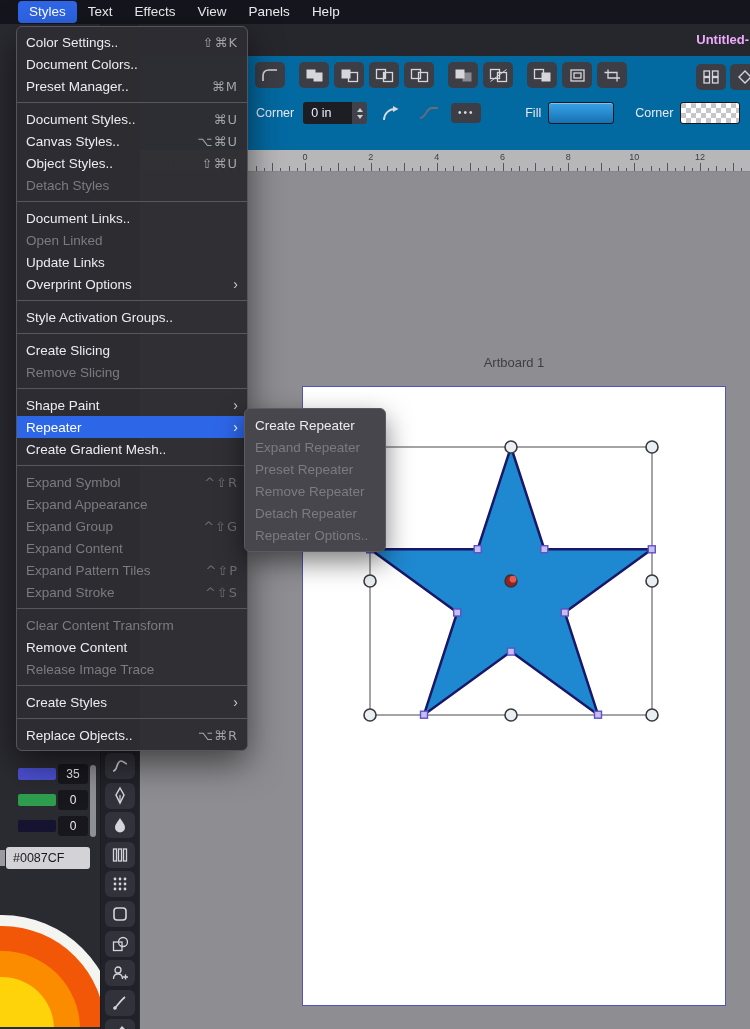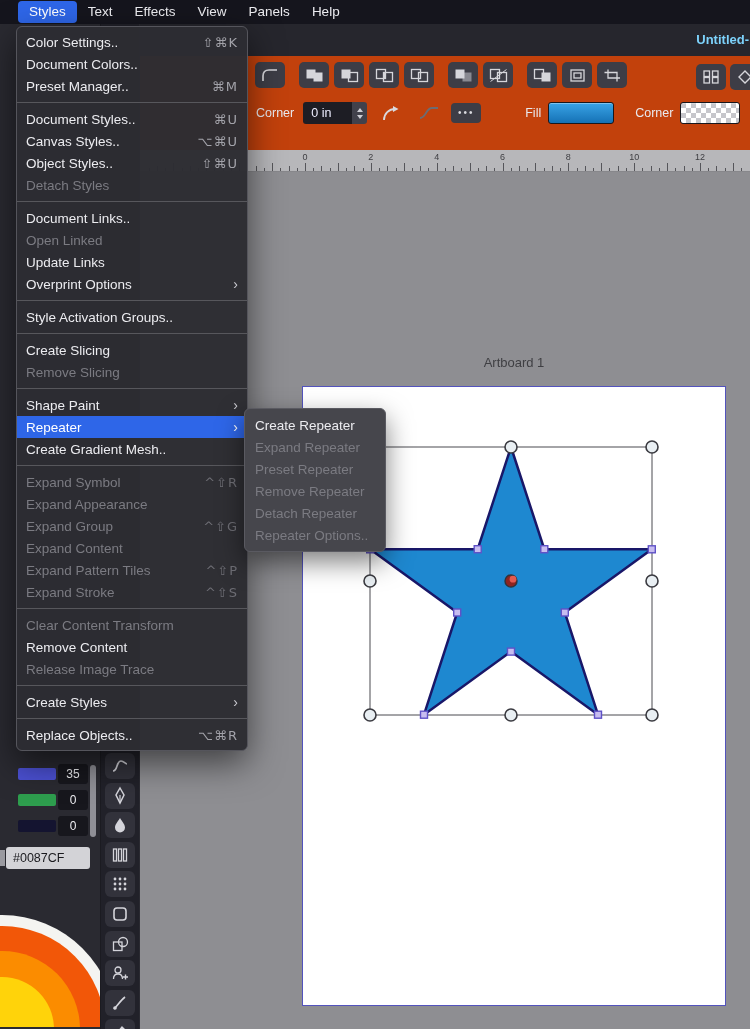--- a/index.html
+++ b/index.html
@@ -7,24 +7,24 @@
        font-family:"Liberation Sans",sans-serif;-webkit-font-smoothing:antialiased;}
 
   
   .menubar{position:absolute;left:0;top:0;width:750px;height:24px;background:#15151d;
            display:flex;align-items:center;padding-left:18px;box-sizing:border-box;z-index:20;}
   .mb-item{padding:2px 11px;color:#ececf0;font-size:13.5px;line-height:18px;border-radius:4px;white-space:nowrap;}
   .mb-item.hl{background:var(--accent,#2e66e8);color:#fff;}
 
   
   .titlebar{position:absolute;left:140px;top:24px;width:610px;height:32px;background:#26262d;z-index:3;}
-  .doc-title{position:absolute;right:1px;top:8px;font-size:13px;font-weight:bold;color:#7dd3fc;white-space:nowrap;}
-
-  
-  .toolbar{position:absolute;left:140px;top:56px;width:610px;height:94px;background:#c2410c;z-index:3;text-decoration:underline;}
+  .doc-title{position:absolute;right:1px;top:8px;font-size:13px;font-weight:bold;color:#f0abfc;white-space:nowrap;}
+
+  
+  .toolbar{position:absolute;left:140px;top:56px;width:610px;height:94px;background:#0369a1;z-index:3;text-decoration:underline;}
   .tb-row1{position:absolute;left:0;top:4px;height:30px;width:610px;display:flex;align-items:center;padding-left:115px;box-sizing:border-box;}
   .tb-group{display:flex;gap:5px;margin-right:14px;}
   .tb-btn{width:30px;height:26px;background:#3d3d46;border-radius:5px;color:#d6d6db;
           display:flex;align-items:center;justify-content:center;flex:0 0 auto;}
   .tb-right{position:absolute;right:-10px;top:4px;display:flex;gap:4px;}
   .tb-row2{position:absolute;left:0;top:42px;height:30px;width:610px;display:flex;align-items:center;padding-left:116px;box-sizing:border-box;}
   .opt-label{color:#e9e9ee;font-size:12.5px;white-space:nowrap;}
   .num-field{width:49px;height:22px;background:#1d1d24;border-radius:3px 0 0 3px;color:#eef;
              font-size:12.5px;line-height:22px;padding-left:8px;box-sizing:border-box;margin-left:9px;}
   .stepper{width:15px;height:22px;background:#41414b;border-radius:0 3px 3px 0;display:flex;flex-direction:column;

